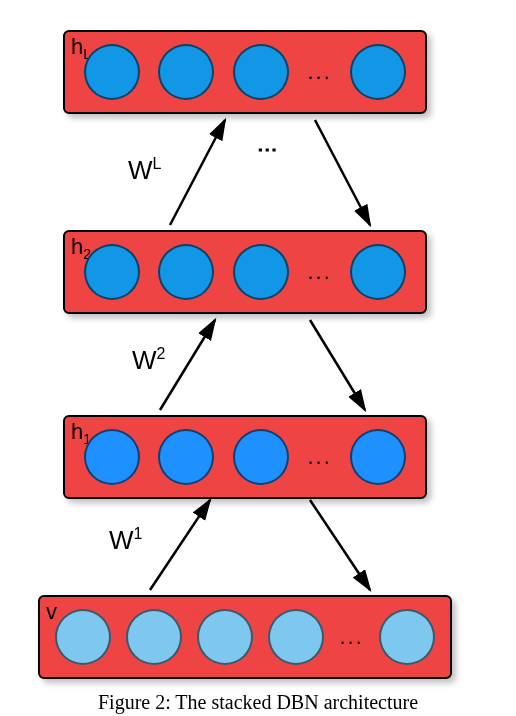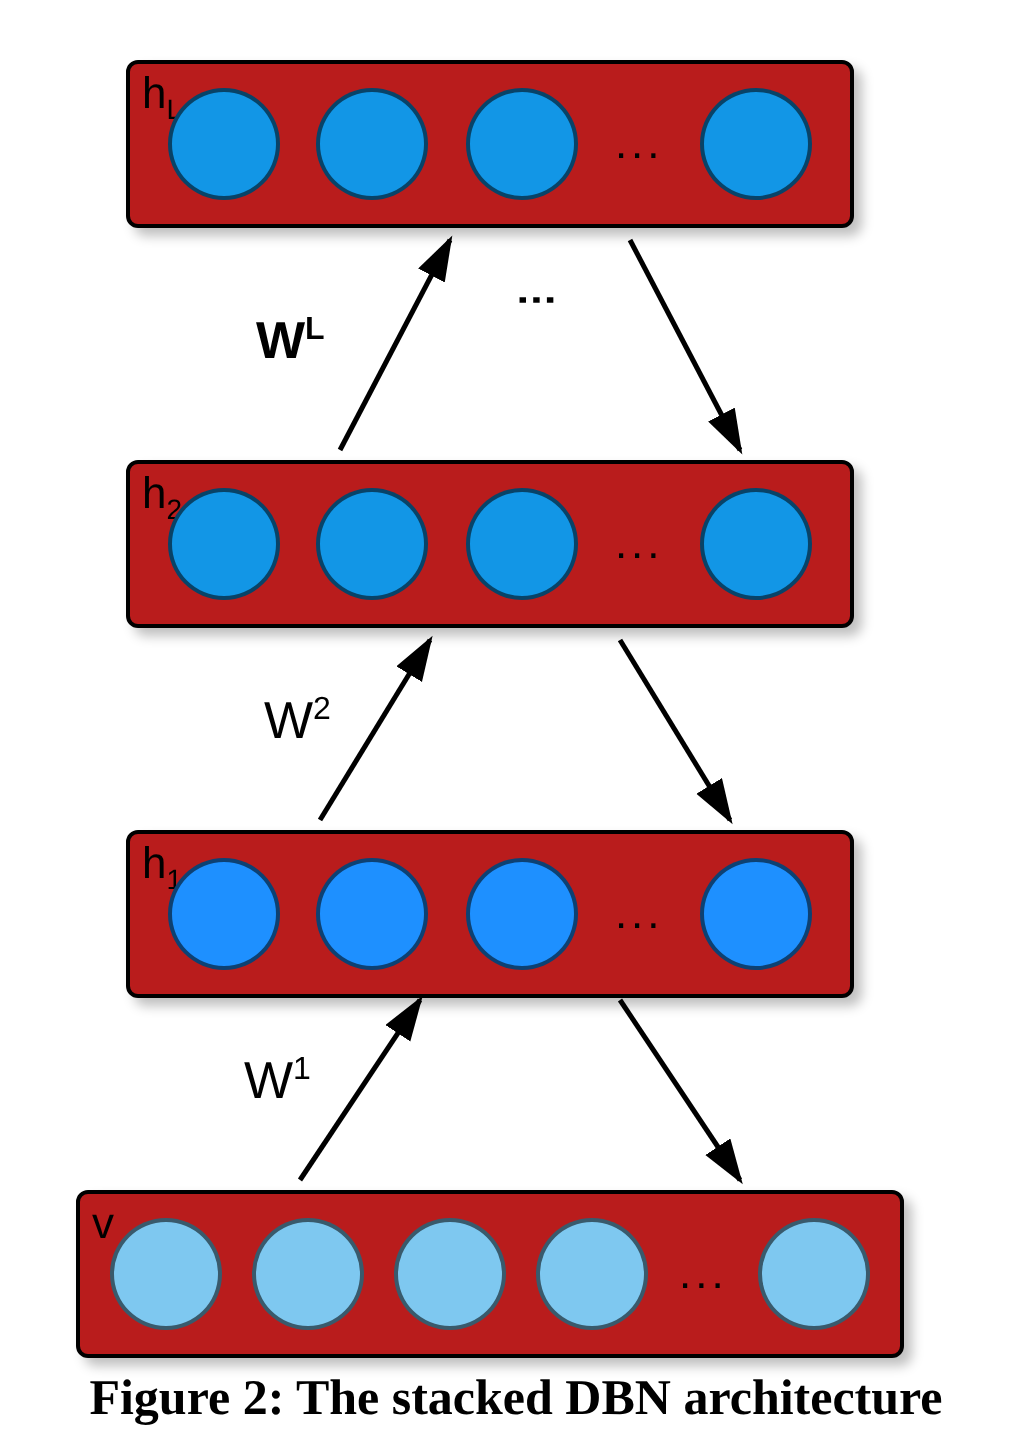--- a/index.html
+++ b/index.html
@@ -11,21 +11,21 @@
     font-family: "Times New Roman", serif;
     position: relative;
   }
   .canvas {
     position: relative;
     width: 516px;
     height: 716px;
   }
   .layer {
     position: absolute;
-    background: #b91c1c;
+    background: #ef4444;
     border: 2px solid #000;
     border-radius: 6px;
     box-shadow: 4px 4px 6px rgba(0,0,0,0.25);
   }
   .layer-label {
     position: absolute;
     top: 2px;
     left: 6px;
     font-size: 22px;
     font-family: Arial, sans-serif;
@@ -86,22 +86,21 @@
     font-size: 20px;
     font-weight: bold;
     writing-mode: vertical-rl;
     letter-spacing: 4px;
   }
   .caption {
     position: absolute;
     bottom: 2px;
     width: 100%;
     text-align: center;
-    font-size: 25px;
-    font-weight: bold;
+    font-size: 20px;
   }
 </style>
 </head>
 <body>
 
 <div class="canvas">
 
   <div class="layer" style="left:63px; top:30px; width:360px; height:80px;">
     <div class="layer-label">
       <span>h</span><sub>L</sub>
@@ -150,27 +149,27 @@
     <div class="nodes">
       <div class="node node-light"></div>
       <div class="node node-light"></div>
       <div class="node node-light"></div>
       <div class="node node-light"></div>
       <span class="dots">...</span>
       <div class="node node-light"></div>
     </div>
   </div>
 
-  <div class="weight-label" style="left:128px; top:155px;font-weight:bold;">
+  <div class="weight-label" style="left:128px; top:155px;">
     <span>W</span><sup>L</sup>
   </div>
   <div class="weight-label" style="left:132px; top:345px;">
     <span>W</span><sup>2</sup>
   </div>
-  <div class="weight-label" style="left:122px; top:525px;">
+  <div class="weight-label" style="left:109px; top:525px;">
     <span>W</span><sup>1</sup>
   </div>
 
   <svg class="arrows">
     <defs>
       <marker id="ah" markerWidth="10" markerHeight="10" refX="8" refY="3" orient="auto" markerUnits="strokeWidth">
         <path d="M0,0 L9,3 L0,6 Z" fill="#000"></path>
       </marker>
     </defs>
 

